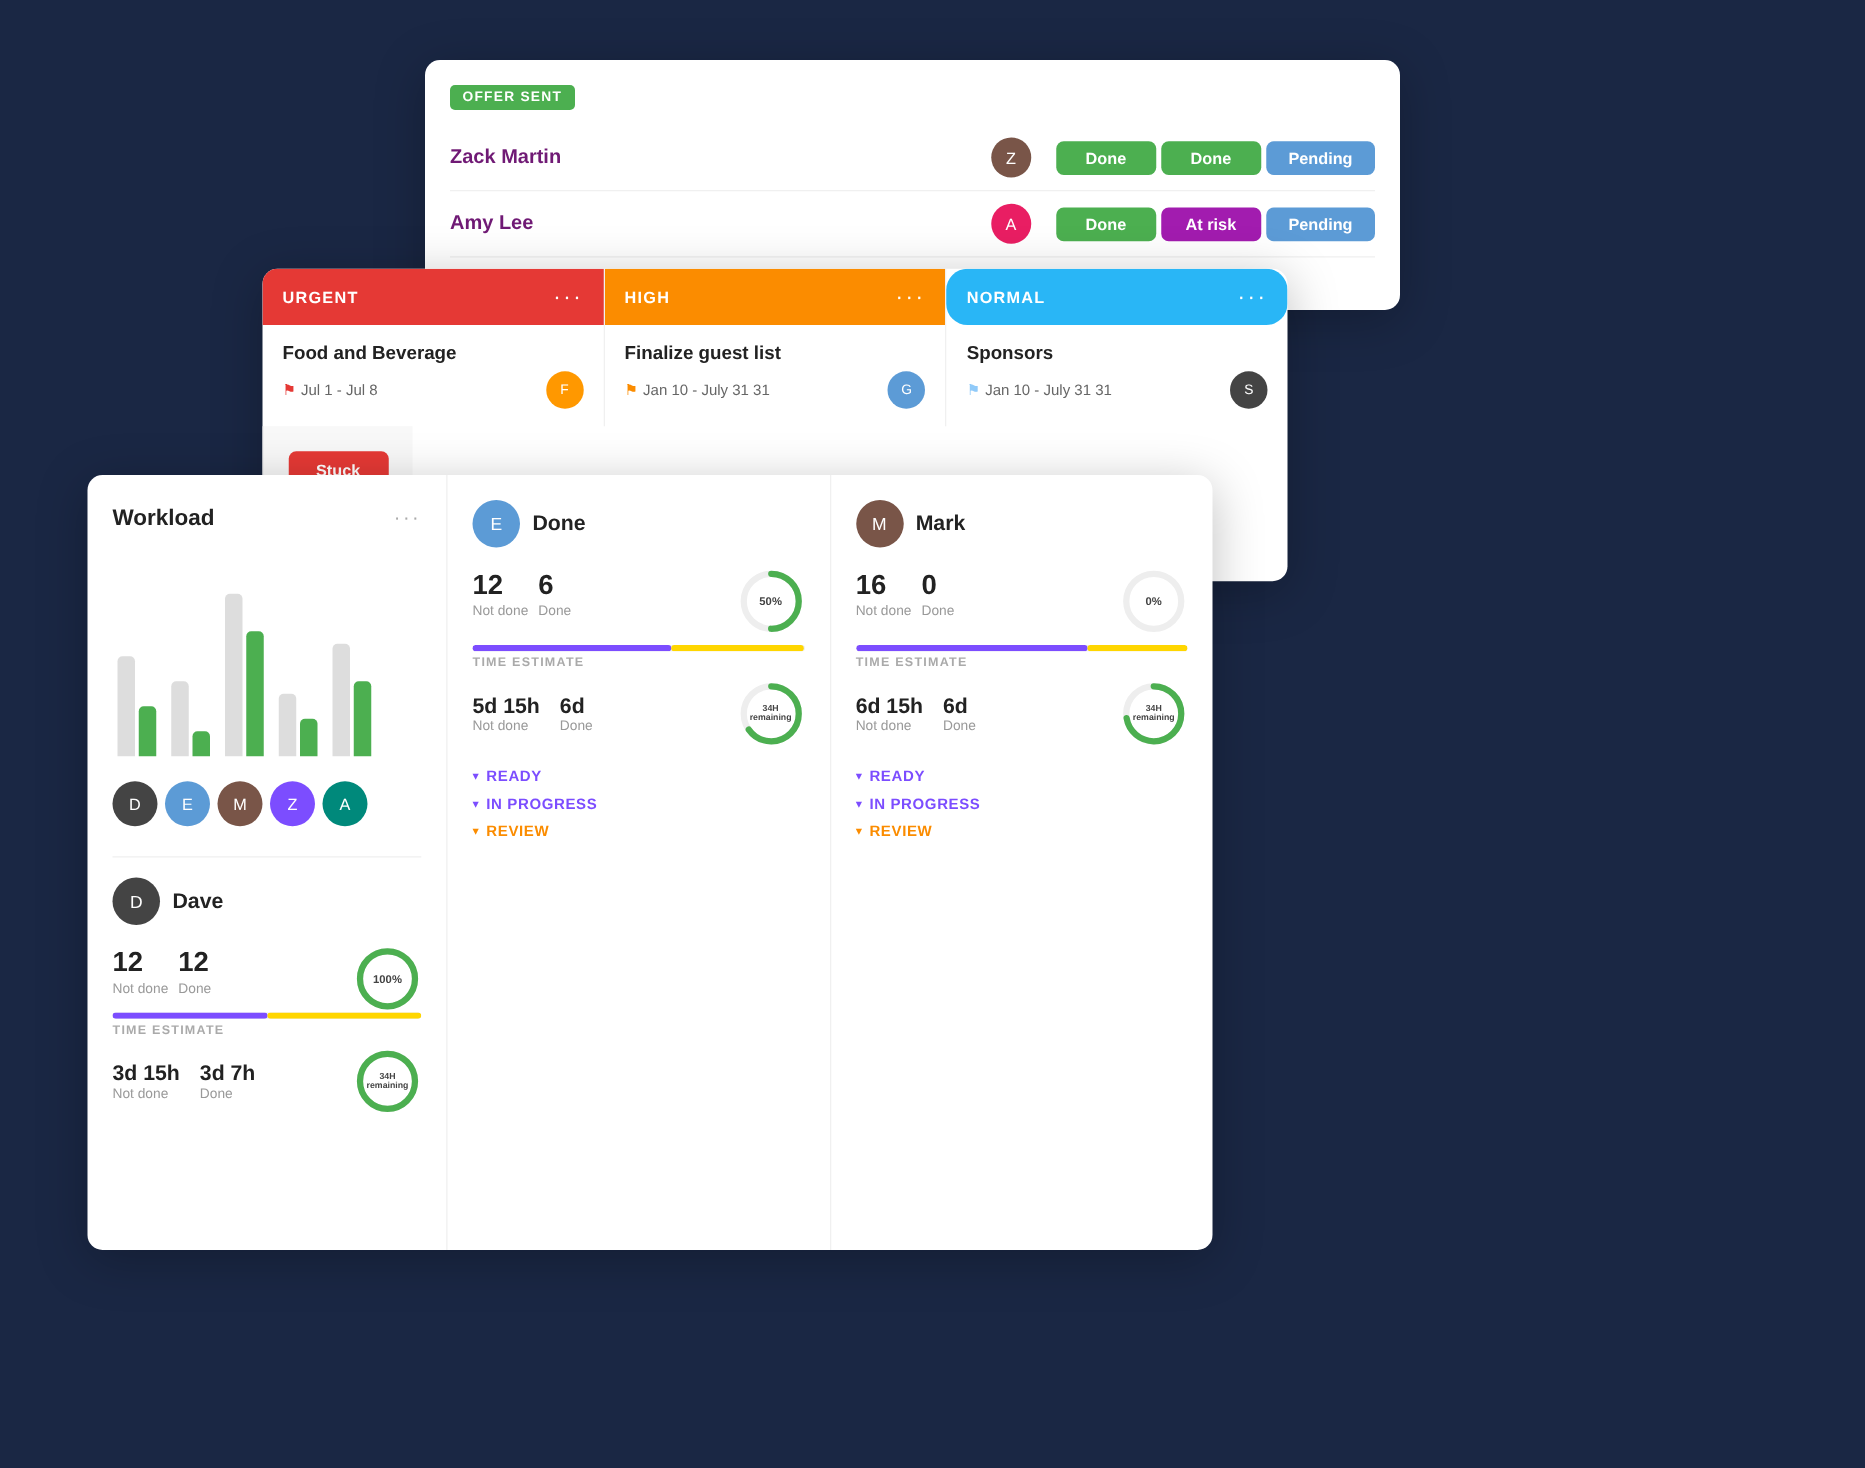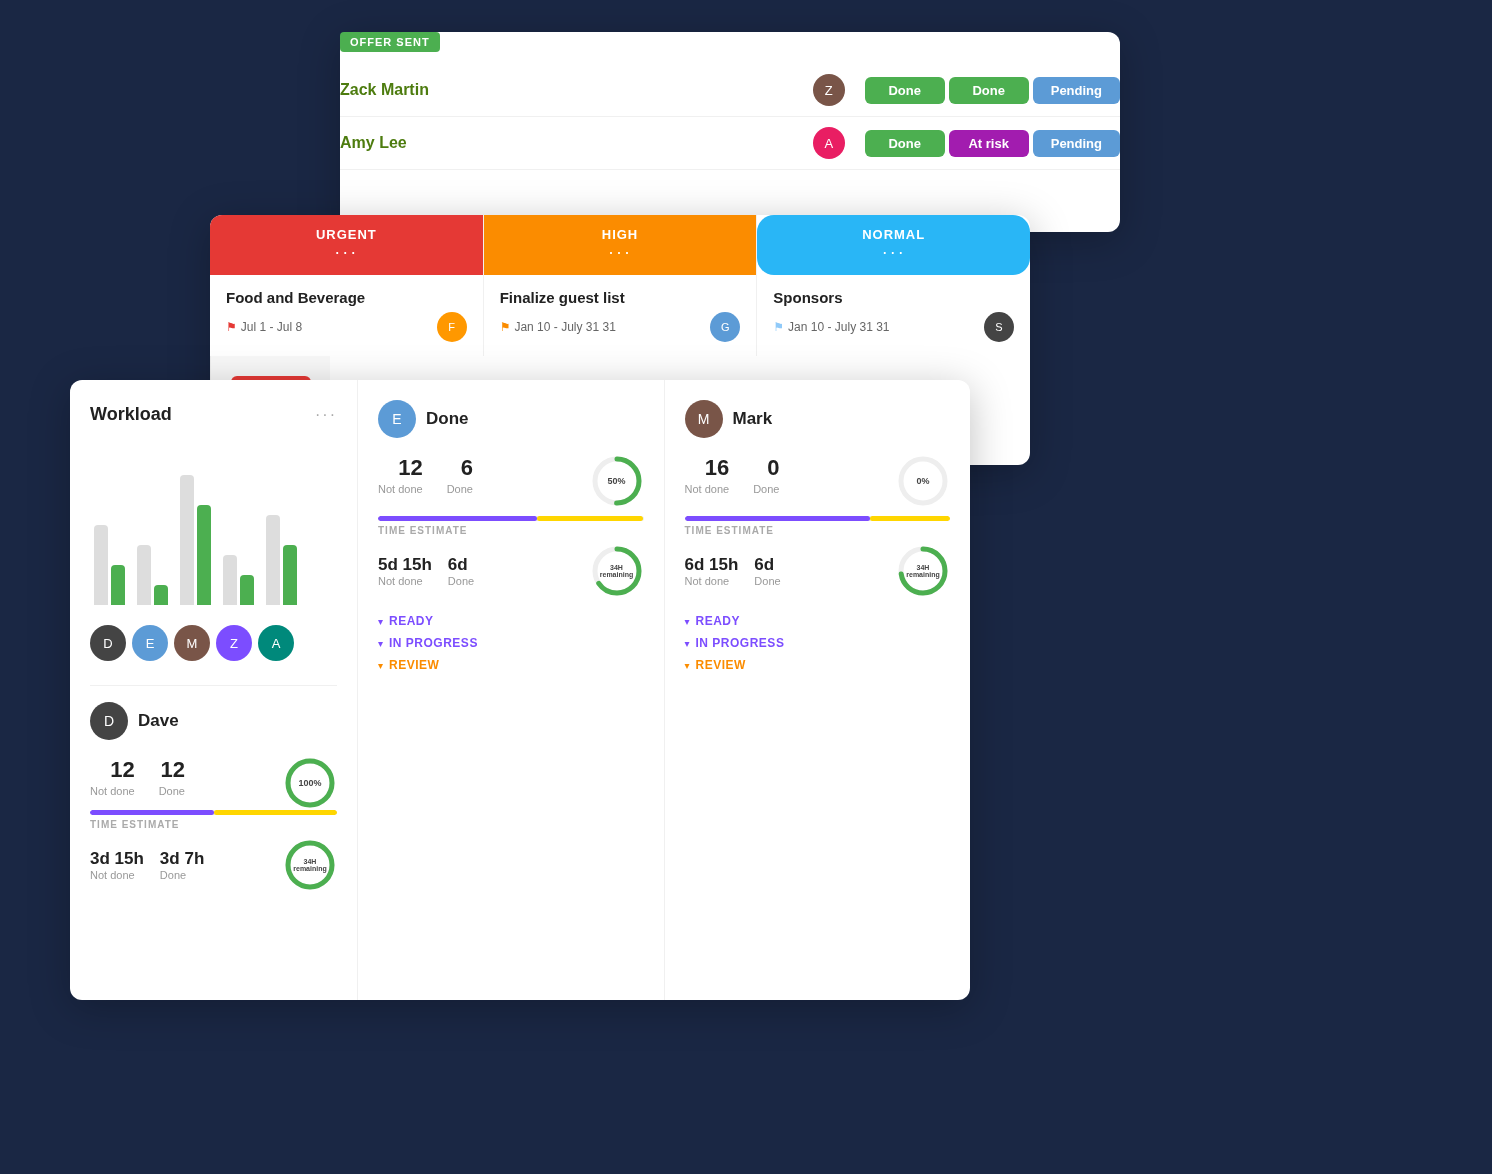--- a/index.html
+++ b/index.html
@@ -17,22 +17,23 @@
       background: #fff;
       border-radius: 12px;
       box-shadow: 0 8px 40px rgba(0,0,0,0.25);
       position: absolute;
     }
 
     
     .card-back {
       width: 780px;
       height: 200px;
-      top: 32px;
+      top: 48px;
       left: 340px;
+      padding: 20px;
     }
     .offer-badge {
       background: #4caf50;
       color: #fff;
       font-size: 11px;
       font-weight: 700;
       letter-spacing: 1px;
       padding: 4px 10px;
       border-radius: 4px;
       display: inline-block;
@@ -41,21 +42,21 @@
     .offer-row {
       display: flex;
       align-items: center;
       padding: 10px 0;
       border-bottom: 1px solid #f0f0f0;
     }
     .offer-name {
       flex: 1;
       font-size: 16px;
       font-weight: 600;
-      color: #4d7c0f;
+      color: #701a75;
     }
     .offer-avatar {
       width: 32px;
       height: 32px;
       border-radius: 50%;
       background: #ccc;
       margin-right: 20px;
       overflow: hidden;
       display: flex; align-items: center; justify-content: center;
       font-size: 13px; color: #fff;
@@ -99,21 +100,20 @@
       flex-direction: column;
       border-right: 1px solid #f0f0f0;
     }
     .kanban-col:last-child { border-right: none; }
     .col-header {
       padding: 12px 16px;
       display: flex;
       align-items: center;
       justify-content: space-between;
       border-radius: 0;
-      flex-direction: column;
     }
     .col-header-urgent { background: #e53935; }
     .col-header-high { background: #fb8c00; }
     .col-header-normal { background: #29b6f6; border-radius: 17px; }
     .col-header-label {
       color: #fff;
       font-size: 13px;
       font-weight: 700;
       letter-spacing: 1px;
     }
@@ -244,24 +244,23 @@
       display: flex; align-items: center; justify-content: center;
       font-size: 14px; color: #fff;
     }
     .person-name {
       font-size: 17px;
       font-weight: 700;
       color: #222;
     }
     .stats-row {
       display: flex;
-      gap: 24px;
+      gap: 8px;
       margin-bottom: 12px;
       align-items: flex-end;
-      text-align: right;
     }
     .stat-block {}
     .stat-num {
       font-size: 22px;
       font-weight: 700;
       color: #222;
     }
     .stat-label {
       font-size: 11px;
       color: #999;

